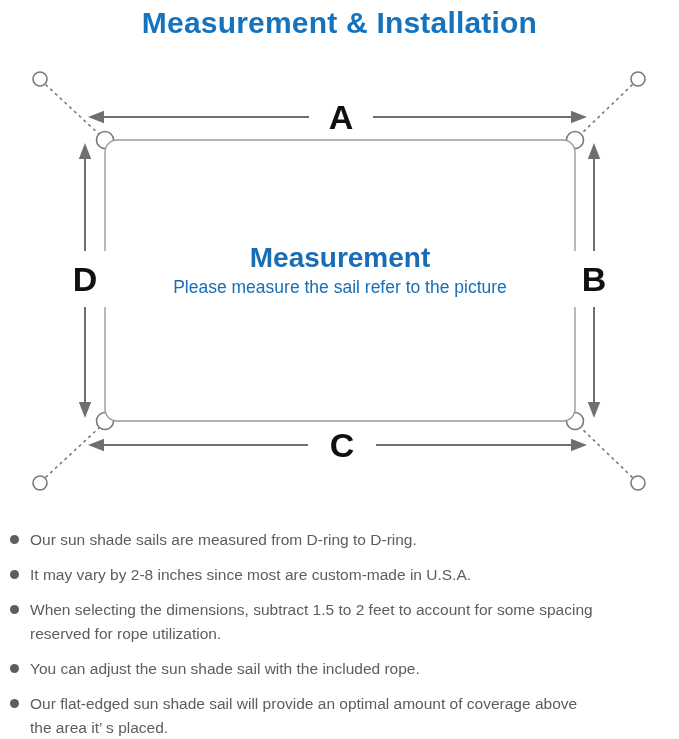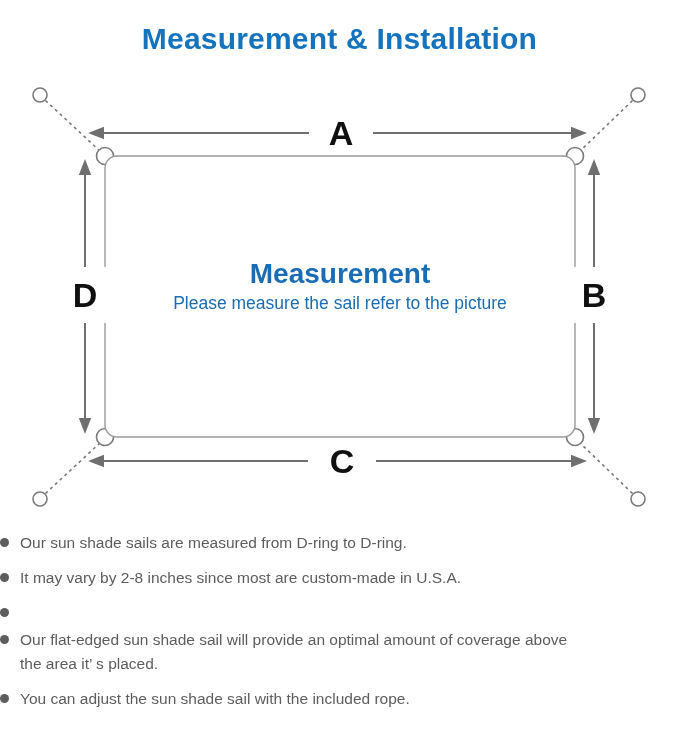--- a/index.html
+++ b/index.html
@@ -12,21 +12,21 @@
     --label-black:#101010;
   }
   *{margin:0;padding:0;box-sizing:border-box;}
   html,body{background:#ffffff;}
   body{
     width:679px;height:739px;overflow:hidden;
     font-family:"Liberation Sans", sans-serif;
     position:relative;
   }
   .page-title{
-    margin-top:21px;
+    margin-top:5px;
     text-align:center;
     font-size:30px;
     font-weight:bold;
     letter-spacing:0.2px;
     color:var(--title-blue);
     line-height:36px;
   }
   .diagram-wrap{
     width:679px;height:460px;
     margin-top:14px;
@@ -51,20 +51,22 @@
     fill:var(--center-blue);
     text-anchor:middle;
   }
   .center-sub{
     font-family:"Liberation Sans", sans-serif;
     font-size:17.5px;
     fill:var(--center-blue);
     text-anchor:middle;
   }
   .notes{
+    margin-top:13px;
+    padding-left:10px;
   }
   .note-item{
     display:flex;
     align-items:flex-start;
     margin-bottom:11px;
   }
   .note-dot{
     width:9px;height:9px;border-radius:50%;
     background:var(--text-gray);
     flex:0 0 9px;
@@ -140,27 +142,31 @@
     </div>
   </div>
   <div class="note-item">
     <div class="note-dot"></div>
     <div class="note-text">
       <div class="note-line">It may vary by 2-8 inches since most are custom-made in U.S.A.</div>
     </div>
   </div>
   <div class="note-item">
     <div class="note-dot"></div>
+    <div class="note-text">
+      <div class="note-line">When selecting the dimensions, subtract 1.5 to 2 feet to account for some spacing</div>
+      <div class="note-line">reserved for rope utilization.</div>
+    </div>
+  </div>
+  <div class="note-item">
+    <div class="note-dot"></div>
+    <div class="note-text">
+      <div class="note-line">You can adjust the sun shade sail with the included rope.</div>
+    </div>
   </div>
   <div class="note-item">
     <div class="note-dot"></div>
     <div class="note-text">
       <div class="note-line">Our flat-edged sun shade sail will provide an optimal amount of coverage above</div>
       <div class="note-line">the area it’ s placed.</div>
     </div>
   </div>
-  <div class="note-item">
-    <div class="note-dot"></div>
-    <div class="note-text">
-      <div class="note-line">You can adjust the sun shade sail with the included rope.</div>
-    </div>
-  </div>
 </div>
 
 </body></html>

